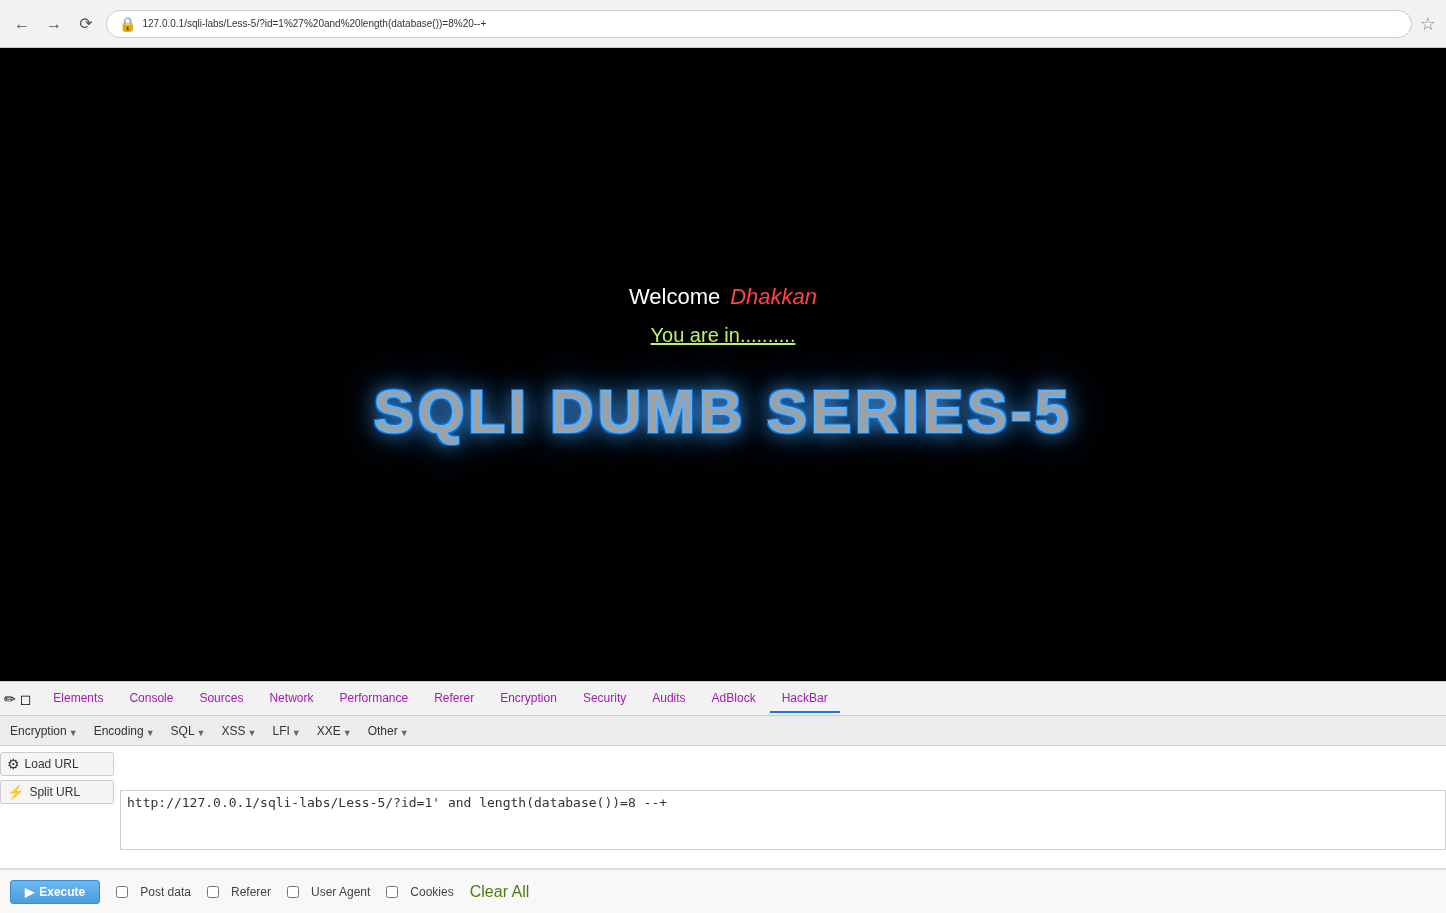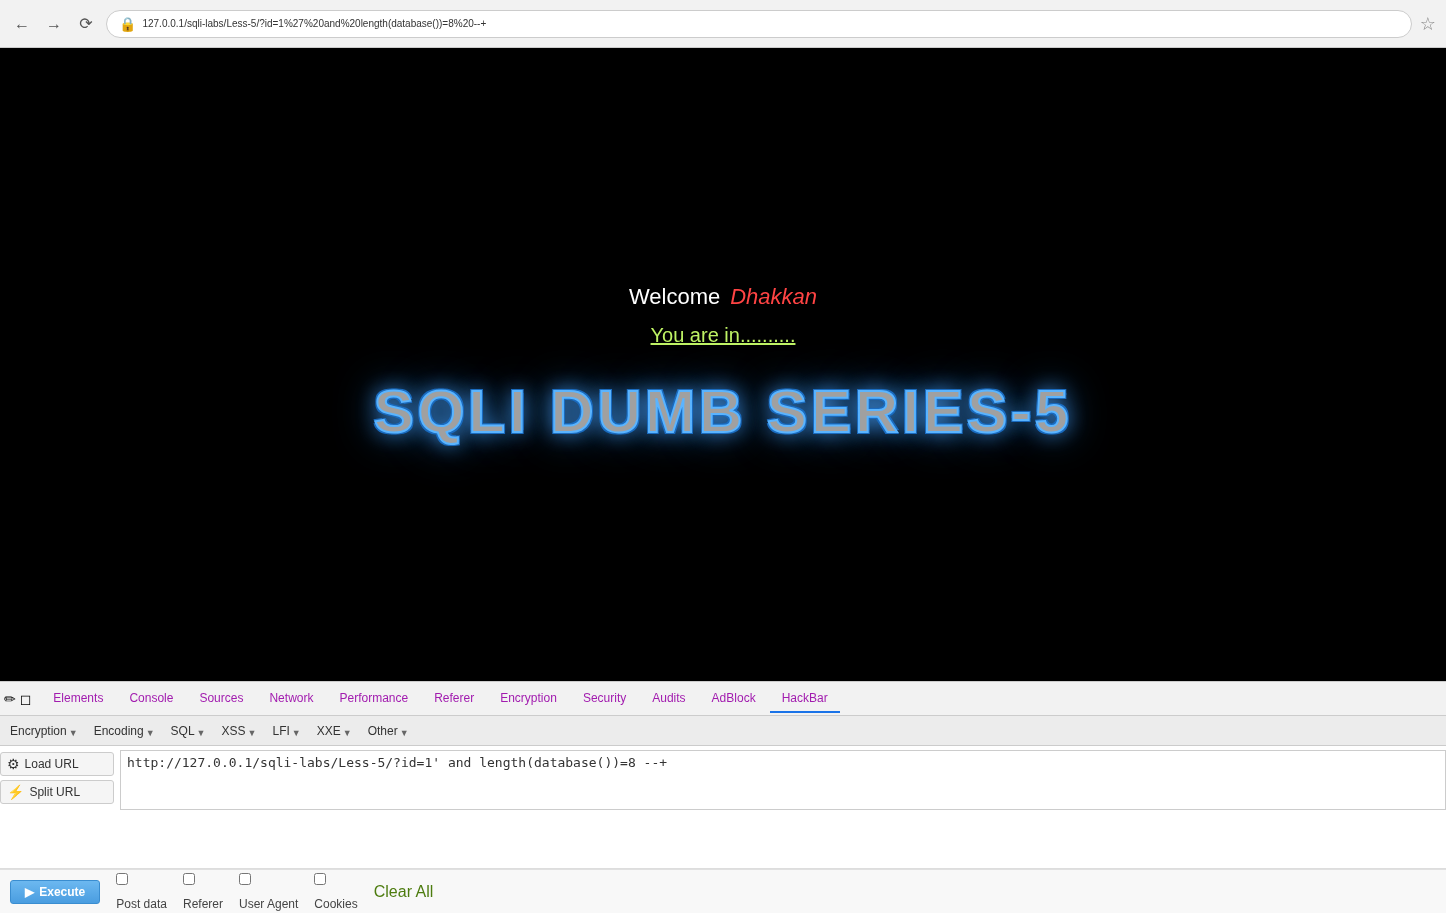--- a/index.html
+++ b/index.html
@@ -169,40 +169,40 @@
     .hackbar-textarea {
       width: 100%;
       height: 60px;
       border: 1px solid #ccc;
       font-size: 13px;
       font-family: monospace;
       color: #333;
       padding: 4px 6px;
       resize: none;
       outline: none;
+      margin-top: 40px;
     }
 
     
     .hackbar-bottom {
       display: flex;
       align-items: center;
       padding: 6px 10px;
       background: #f8f8f8;
       border-top: 1px solid #e0e0e0;
       gap: 16px;
       height: 44px;
     }
     .hackbar-checkbox-label {
       display: flex;
-      align-items: flex-start;
+      align-items: center;
       gap: 12px;
       font-size: 12px;
       color: #444;
       cursor: pointer;
-      flex-direction: column;
     }
     .hackbar-checkbox-label input { width: 12px; height: 12px; }
     .clear-all-btn {
       color: #4d7c0f;
       font-size: 16px;
       background: none;
       border: none;
       cursor: pointer;
       text-decoration: none;
     }

